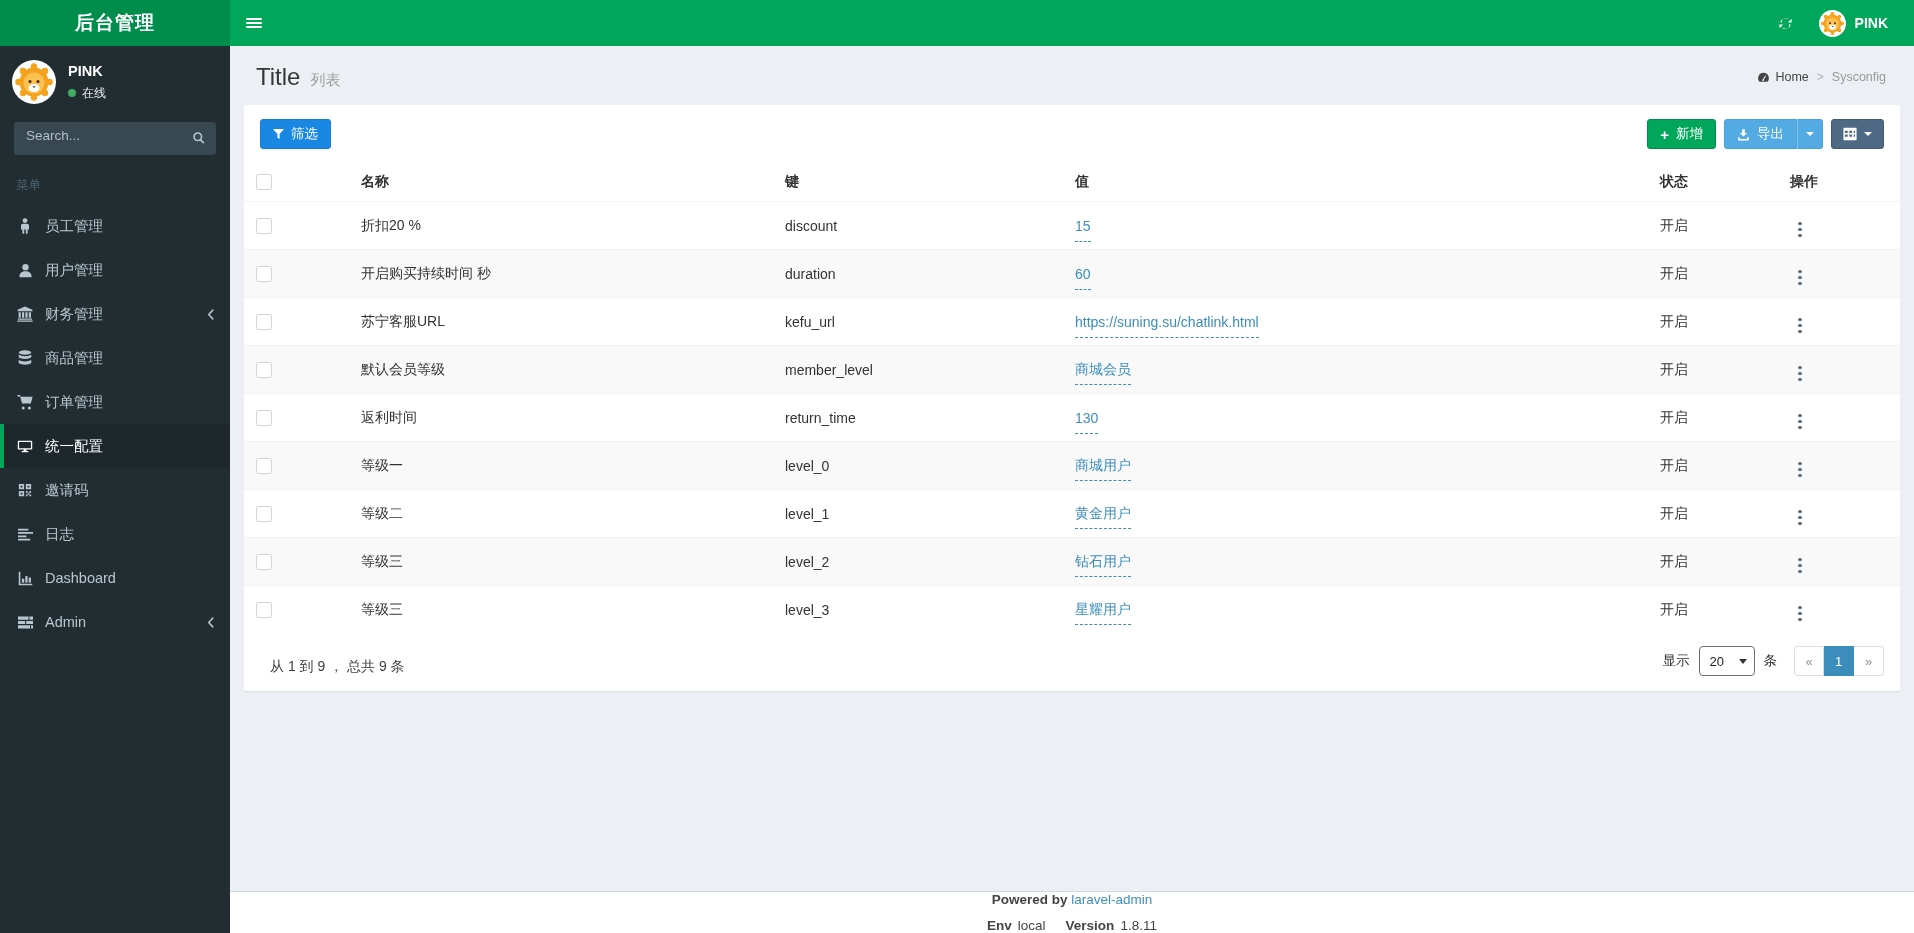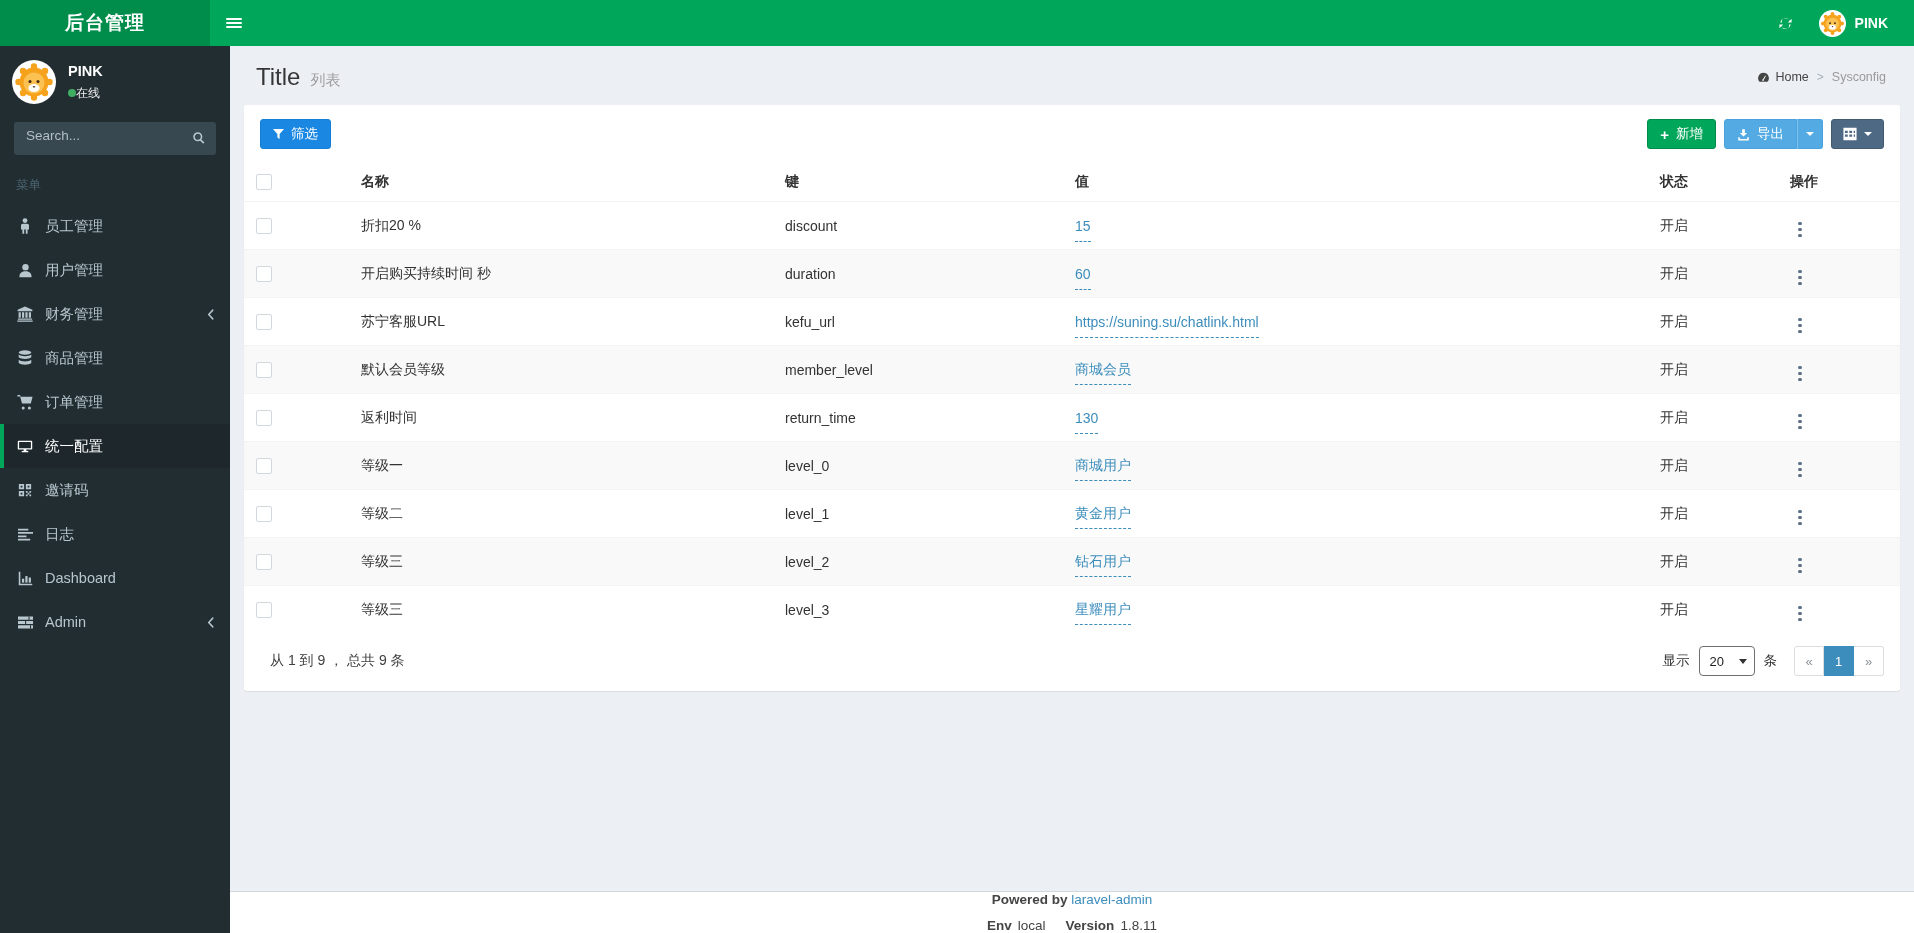--- a/index.html
+++ b/index.html
@@ -7,39 +7,39 @@
   body {
     width:1914px; height:933px; overflow:hidden;
     font-family:"Liberation Sans","DejaVu Sans",sans-serif;
     background:#ecf0f5; color:#333; font-size:14px;
   }
   svg { display:block; }
 
   
   .navbar { height:46px; display:flex; }
   .logo {
-    width:210px; background:#008d4c; color:#fff;
+    width:230px; background:#008d4c; color:#fff;
     font-size:19px; font-weight:bold; letter-spacing:1px;
     display:flex; align-items:center; justify-content:center; cursor:pointer;
   }
   .nav-rest { flex:1; background:#00a65a; display:flex; justify-content:space-between; }
   .hamburger { width:48px; display:flex; flex-direction:column; align-items:center; justify-content:center; cursor:pointer; }
   .hamburger i { display:block; width:16px; height:2px; background:#fff; margin:2px 0; border-radius:1px; }
   .nav-right { display:flex; align-items:stretch; }
   .nav-icon-btn { display:flex; align-items:center; padding:0 16px; color:#fff; cursor:pointer; }
   .nav-user { display:flex; align-items:center; gap:9px; padding:0 26px 0 10px; color:#fff; font-weight:bold; font-size:14px; cursor:pointer; }
 
   
   .wrapper { display:flex; height:887px; }
 
   
   .sidebar { width:230px; flex-shrink:0; background:#222d32; color:#b8c7ce; }
   .user-panel { display:flex; align-items:center; gap:12px; padding:14px 12px 10px; }
   .user-info .user-name { color:#fff; font-weight:bold; font-size:14.5px; margin-bottom:6px; }
-  .user-status { font-size:12px; color:#f2f2f2; display:flex; align-items:center; }
+  .user-status { font-size:12px; color:#f2f2f2; display:flex; align-items:center; gap:6px; }
   .status-dot { width:8px; height:8px; border-radius:50%; background:#3fae63; }
   .sidebar-search { margin:8px 14px 6px; position:relative; }
   .sidebar-search input {
     width:100%; height:33px; background:#374850; border:none; border-radius:3px;
     color:#5eead4; padding:0 34px 6px 12px; font-size:13.5px; outline:none;
     font-family:"Liberation Sans","DejaVu Sans",sans-serif;
   }
   .sidebar-search input::placeholder { color:#b4bfc6; }
   .search-btn { position:absolute; right:10px; top:9px; color:#b8c7ce; cursor:pointer; }
   .menu-header { padding:16px 16px 10px; font-size:12.5px; color:#4b646f; }
@@ -91,21 +91,21 @@
   th { font-weight:bold; text-align:left; padding:10px 8px; border-bottom:1px solid #f4f4f4; }
   td { padding:10px 8px; border-top:1px solid #f4f4f4; }
   tbody tr:nth-child(even) { background:#f9f9f9; }
   th.col-check, td.col-check { padding-left:12px; }
   .checkbox { width:16px; height:16px; border:1px solid #d2d6de; border-radius:2px; background:#fff; cursor:pointer; }
   .value-link { color:#3c8dbc; text-decoration:none; border-bottom:1px dashed #3c8dbc; padding-bottom:7px; cursor:pointer; }
   .dots { display:inline-flex; flex-direction:column; gap:2.5px; padding:2px 8px; cursor:pointer; }
   .dots i { width:3.5px; height:3.5px; background:#5b6e82; border-radius:50%; }
 
   
-  .box-footer { display:flex; justify-content:space-between; align-items:center; padding:13px 16px 15px; }
+  .box-footer { display:flex; justify-content:space-between; align-items:flex-end; padding:13px 16px 15px; }
   .summary { font-size:14px; color:#404040; padding-left:10px; }
   .pager-controls { display:flex; align-items:center; gap:9px; font-size:13.5px; color:#333; }
   .select-wrap { position:relative; }
   select.per-page {
     appearance:none; -webkit-appearance:none;
     height:30px; width:56px; border:1px solid #6f6f6f; border-radius:4px;
     font-size:13px; padding:0 18px 0 10px; color:#222; background:#fff;
     font-family:inherit; cursor:pointer;
   }
   .select-caret { position:absolute; right:8px; top:13px; width:0; height:0; pointer-events:none;

